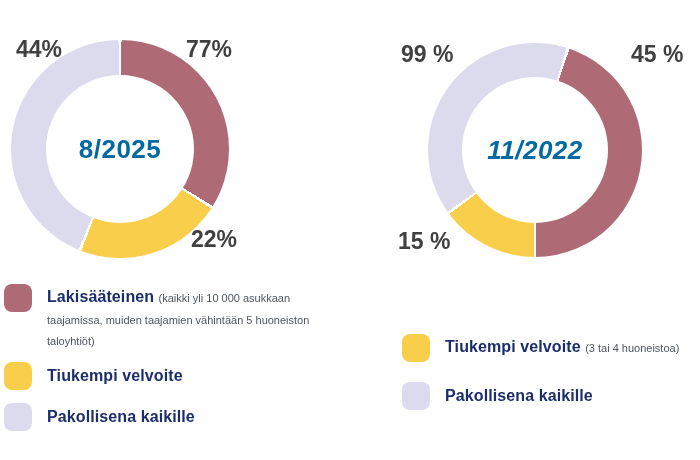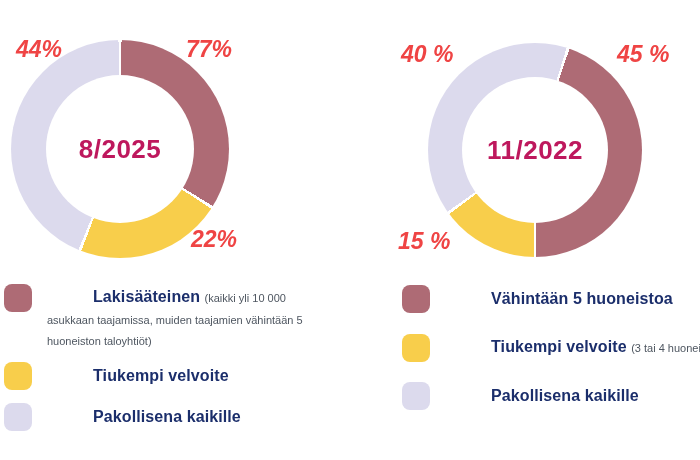--- a/index.html
+++ b/index.html
@@ -14,52 +14,51 @@
     height: 460px;
     overflow: hidden;
     background: #ffffff;
   }
   
   .donut {
     position: absolute;
     border-radius: 50%;
   }
   .donut-left  { left: 11px;  top: 40px; width: 218px; height: 218px; }
-  .donut-right { left: 428px; top: 43px; width: 214px; height: 214px; }
+  .donut-right { left: 428px; top: 43px; width: 214px; height: 214px; font-style: italic; }
   .hole {
     position: absolute;
     inset: 35px;
     background: #ffffff;
     border-radius: 50%;
     display: flex;
     align-items: center;
     justify-content: center;
   }
   .donut-right .hole { inset: 34px; }
   .center-label {
     font-size: 26px;
     font-weight: bold;
-    color: #be185d;
+    color: #0369a1;
     letter-spacing: 0.5px;
   }
   
   .pct {
     position: absolute;
     font-size: 23px;
     font-weight: bold;
-    color: #ef4444;
+    color: #404040;
     white-space: nowrap;
     line-height: 1;
-    font-style: italic;
   }
   .pct-44 { left: 16px;  top: 38px;  }
   .pct-34 { left: 186px; top: 38px;  }
   .pct-22 { left: 191px; top: 228px; }
   .pct-40 { left: 401px; top: 43px;  }
-  .pct-45 { left: 617px; top: 43px;  }
+  .pct-45 { left: 631px; top: 43px;  }
   .pct-15 { left: 398px; top: 230px; }
   
   .legend-row {
     position: absolute;
     display: flex;
     align-items: center;
   }
   .legend-row.top-align { align-items: flex-start; }
   .swatch {
     flex: 0 0 28px;
@@ -67,21 +66,21 @@
     height: 28px;
     border-radius: 8px;
     margin-right: 15px;
   }
   .legend-text {
     margin: 0;
     font-size: 16px;
     line-height: 19.5px;
     color: #1b2e6b;
   }
-  .legend-text b { font-weight: bold; letter-spacing: 0.1px; margin-left: 46px; }
+  .legend-text b { font-weight: bold; letter-spacing: 0.1px; }
   .legend-text .detail {
     font-weight: normal;
     font-size: 11px;
     color: #4e5660;
   }
   .nowrap { white-space: nowrap; }
   .lrow-1-1 { left: 4px;   top: 284px; width: 330px; }
   .lrow-1-1 .legend-text { width: 276px; padding-top: 3px; }
   .lrow-1-2 { left: 4px;   top: 362px; }
   .lrow-1-3 { left: 4px;   top: 403px; }
@@ -101,21 +100,21 @@
   </div>
   <span class="pct pct-44">44%</span>
   <span class="pct pct-34">77%</span>
   <span class="pct pct-22">22%</span>
 
   <div class="donut donut-right" style="background: conic-gradient(from 18deg, rgb(255, 255, 255) 0deg, rgb(255, 255, 255) 0.8deg, rgb(174, 107, 117) 0.8deg, rgb(174, 107, 117) 161.2deg, rgb(255, 255, 255) 161.2deg, rgb(255, 255, 255) 162deg, rgb(255, 255, 255) 162deg, rgb(255, 255, 255) 162.8deg, rgb(248, 206, 75) 162.8deg, rgb(248, 206, 75) 215.2deg, rgb(255, 255, 255) 215.2deg, rgb(255, 255, 255) 216deg, rgb(255, 255, 255) 216deg, rgb(255, 255, 255) 216.8deg, rgb(220, 218, 237) 216.8deg, rgb(220, 218, 237) 359.2deg, rgb(255, 255, 255) 359.2deg, rgb(255, 255, 255) 360deg);">
     <div class="hole">
       <span class="center-label">11/2022</span>
     </div>
   </div>
-  <span class="pct pct-40">40 %</span>
+  <span class="pct pct-40">99 %</span>
   <span class="pct pct-45">45 %</span>
   <span class="pct pct-15">15 %</span>
 
   <div class="legend-row top-align lrow-1-1">
     <span class="swatch" style="background: rgb(174, 107, 117);"></span>
     <p class="legend-text">
       <b>Lakisääteinen</b>
       <span class="detail">(kaikki yli 10 000 asukkaan taajamissa, muiden taajamien vähintään 5 huoneiston taloyhtiöt)</span>
     </p>
   </div>
@@ -125,26 +124,20 @@
       <b>Tiukempi velvoite</b>
     </p>
   </div>
   <div class="legend-row lrow-1-3">
     <span class="swatch" style="background: rgb(220, 218, 237);"></span>
     <p class="legend-text nowrap">
       <b>Pakollisena kaikille</b>
     </p>
   </div>
 
-  <div class="legend-row lrow-2-1">
-    <span class="swatch" style="background: rgb(174, 107, 117);"></span>
-    <p class="legend-text nowrap">
-      <b>Vähintään 5 huoneistoa</b>
-    </p>
-  </div>
   <div class="legend-row lrow-2-2">
     <span class="swatch" style="background: rgb(248, 206, 75);"></span>
     <p class="legend-text nowrap">
       <b>Tiukempi velvoite</b>
       <span class="detail">(3 tai 4 huoneistoa)</span>
     </p>
   </div>
   <div class="legend-row lrow-2-3">
     <span class="swatch" style="background: rgb(220, 218, 237);"></span>
     <p class="legend-text nowrap">

